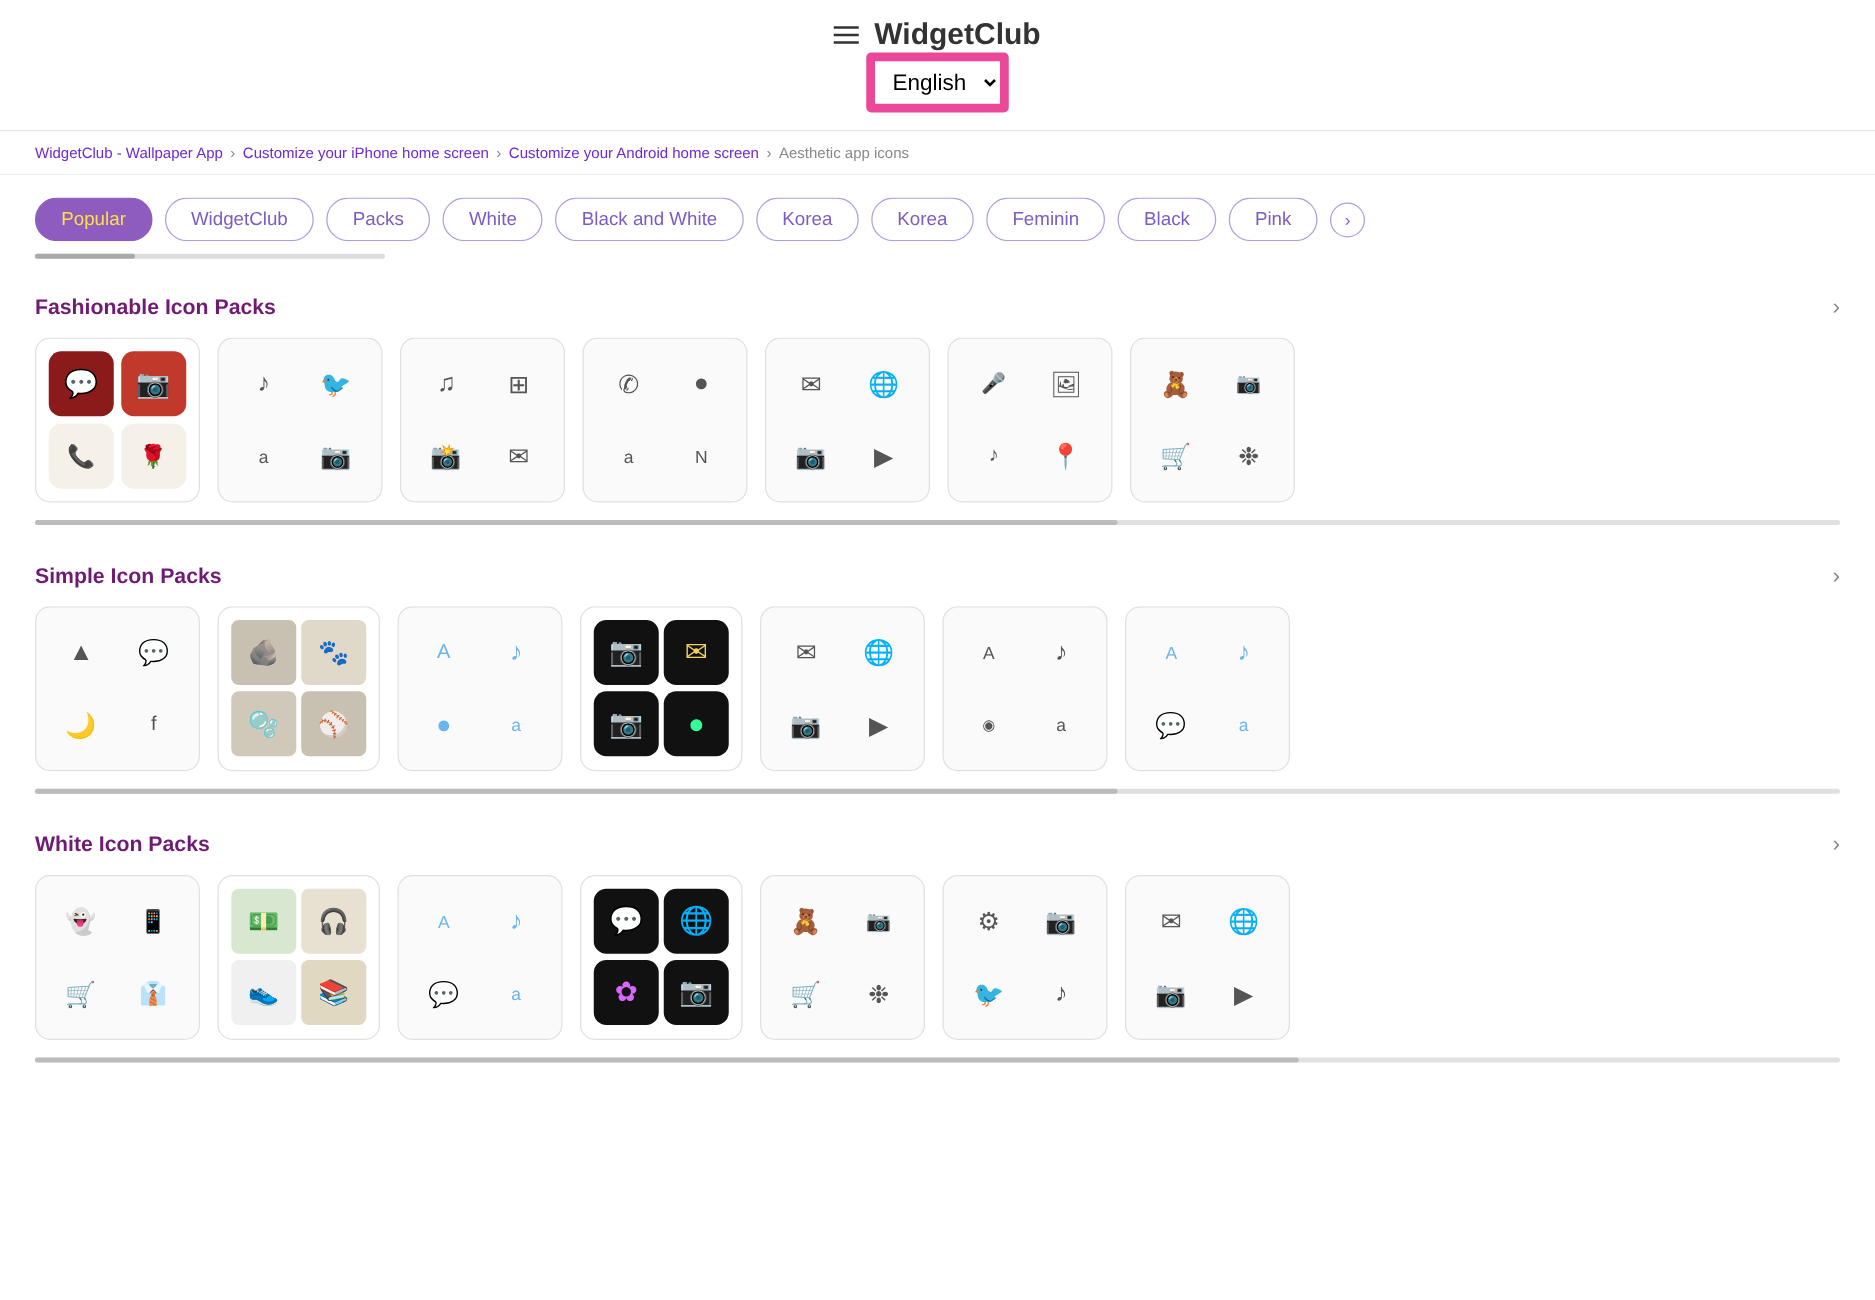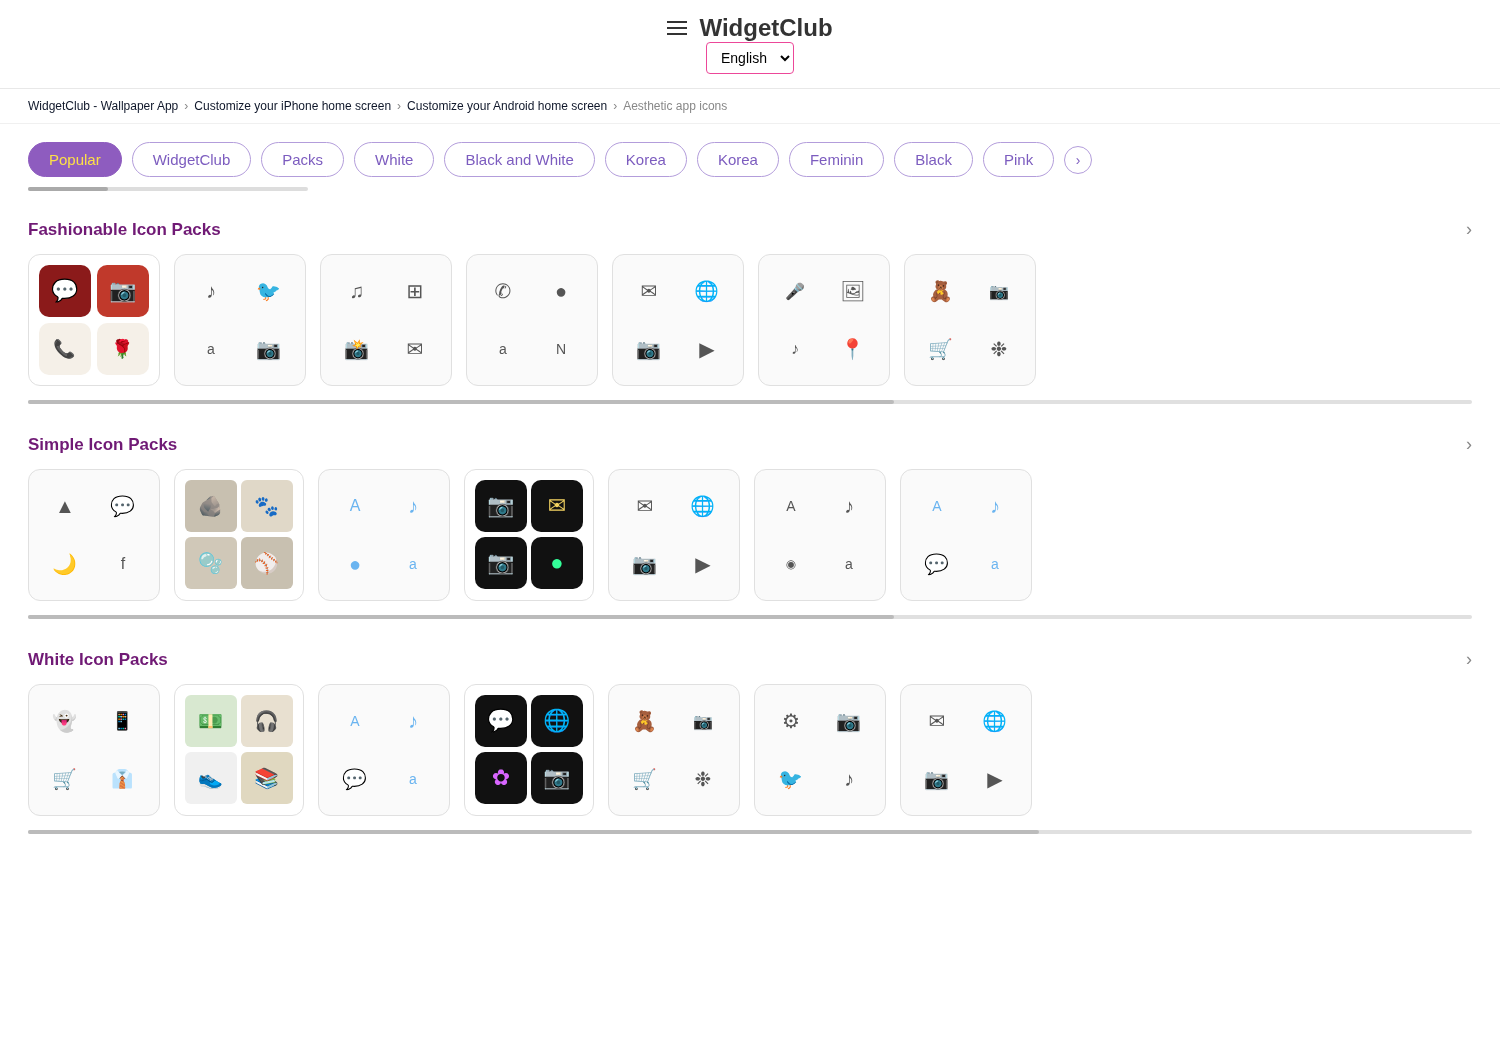--- a/index.html
+++ b/index.html
@@ -4,26 +4,26 @@
   <style>
     * { box-sizing: border-box; margin: 0; padding: 0; }
     body { font-family: -apple-system, BlinkMacSystemFont, 'Segoe UI', sans-serif; background: #fff; color: #333; }
 
     
     .header { display: flex; align-items: center; justify-content: space-between; padding: 14px 28px; border-bottom: 1px solid #e8e8e8; flex-direction: column; }
     .header-left { display: flex; align-items: center; gap: 12px; }
     .hamburger { display: flex; flex-direction: column; gap: 4px; cursor: pointer; }
     .hamburger span { display: block; width: 20px; height: 2px; background: #333; }
     .logo { font-size: 24px; font-weight: 700; color: #333; }
-    .lang-select { border: 1px solid #ec4899; border-radius: 4px; padding: 6px 10px; font-size: 14px; background: #fff; cursor: pointer; }
+    .lang-select { border: 7px solid #ec4899; border-radius: 4px; padding: 6px 10px; font-size: 18px; background: #fff; cursor: pointer; }
 
     
     .breadcrumb { padding: 10px 28px; font-size: 12px; color: #888; display: flex; align-items: center; gap: 6px; border-bottom: 1px solid #f0f0f0; }
     .breadcrumb span { color: #888; }
-    .breadcrumb a { color: #0f172a; text-decoration: none; }
+    .breadcrumb a { color: #6d28d9; text-decoration: none; }
 
     
     .tabs-section { padding: 18px 28px 8px; }
     .tabs { display: flex; gap: 10px; flex-wrap: nowrap; overflow-x: auto; align-items: center; }
     .tabs::-webkit-scrollbar { height: 4px; }
     .tabs::-webkit-scrollbar-thumb { background: #ccc; border-radius: 2px; }
     .tab-btn { padding: 8px 20px; border-radius: 20px; border: 1.5px solid #b39ddb; font-size: 15px; cursor: pointer; white-space: nowrap; font-weight: 500; background: #fff; color: #7c5cbf; transition: background 0.2s; }
     .tab-btn.active { background: #8e5cbf; color: #fde047; border-color: #8e5cbf; }
     .tab-more { width: 28px; height: 28px; border-radius: 50%; border: 1.5px solid #b39ddb; display: flex; align-items: center; justify-content: center; color: #7c5cbf; cursor: pointer; font-size: 14px; flex-shrink: 0; background: #fff; }
     .scroll-bar { height: 4px; background: #ddd; border-radius: 2px; margin: 10px 0 0; width: 280px; position: relative; }

